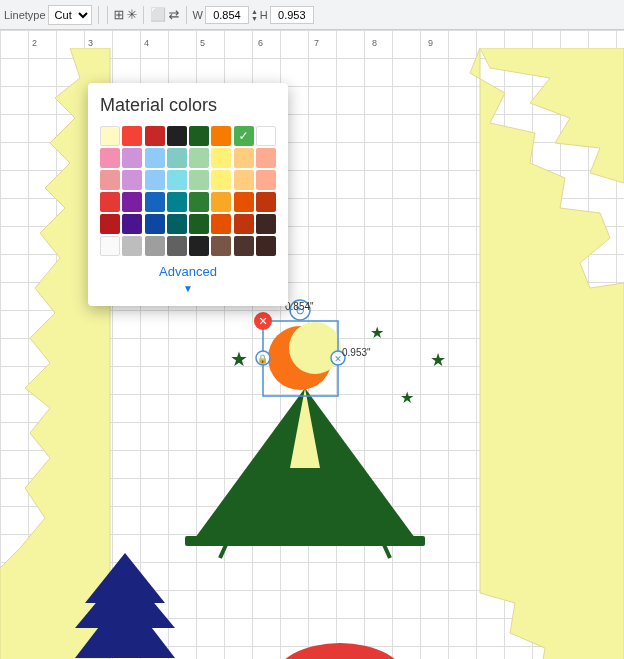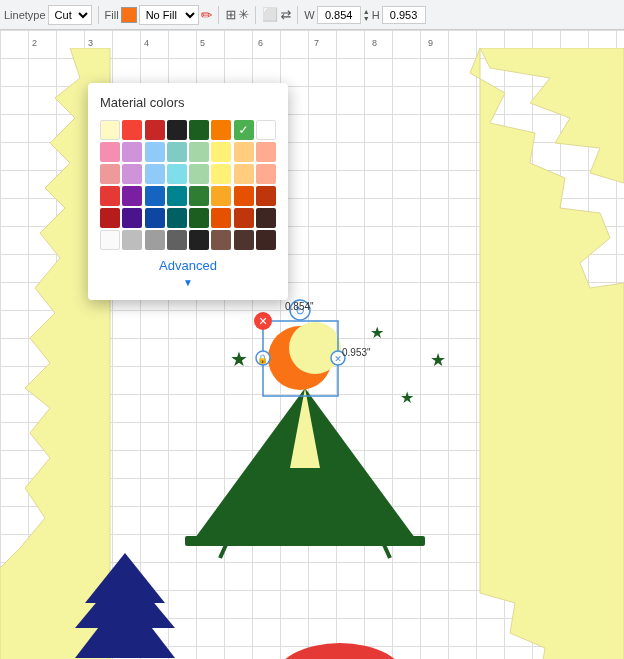--- a/index.html
+++ b/index.html
@@ -111,21 +111,21 @@
       top: 35px;
       left: 88px;
       width: 200px;
       background: #fff;
       border-radius: 4px;
       box-shadow: 0 4px 16px rgba(0,0,0,0.3);
       padding: 12px;
       z-index: 100;
     }
     .color-picker-title {
-      font-size: 13px;
+      font-size: 18px;
       color: #333;
       margin-bottom: 10px;
       font-weight: 400;
     }
     .color-row {
       display: grid;
       grid-template-columns: repeat(8, 1fr);
       gap: 2px;
       margin-bottom: 2px;
     }
@@ -173,28 +173,20 @@
 <div class="toolbar">
   <div class="toolbar-item">
     <span class="toolbar-label">Linetype</span>
     <select class="toolbar-select">
       <option>Cut</option>
     </select>
   </div>
 
   <div class="toolbar-sep"></div>
 
-  <div class="toolbar-item">
-    <span class="toolbar-label">Fill</span>
-    <div class="color-swatch-small" style="background:#f97316;"></div>
-    <select class="toolbar-select" style="width:60px;">
-      <option>No Fill</option>
-    </select>
-    <span class="pen-icon">✏</span>
-  </div>
 
   <div class="toolbar-sep"></div>
 
   <div class="toolbar-item">
     <span class="toolbar-icon">⊞</span>
     <span class="toolbar-icon">✳</span>
   </div>
 
   <div class="toolbar-sep"></div>
 

